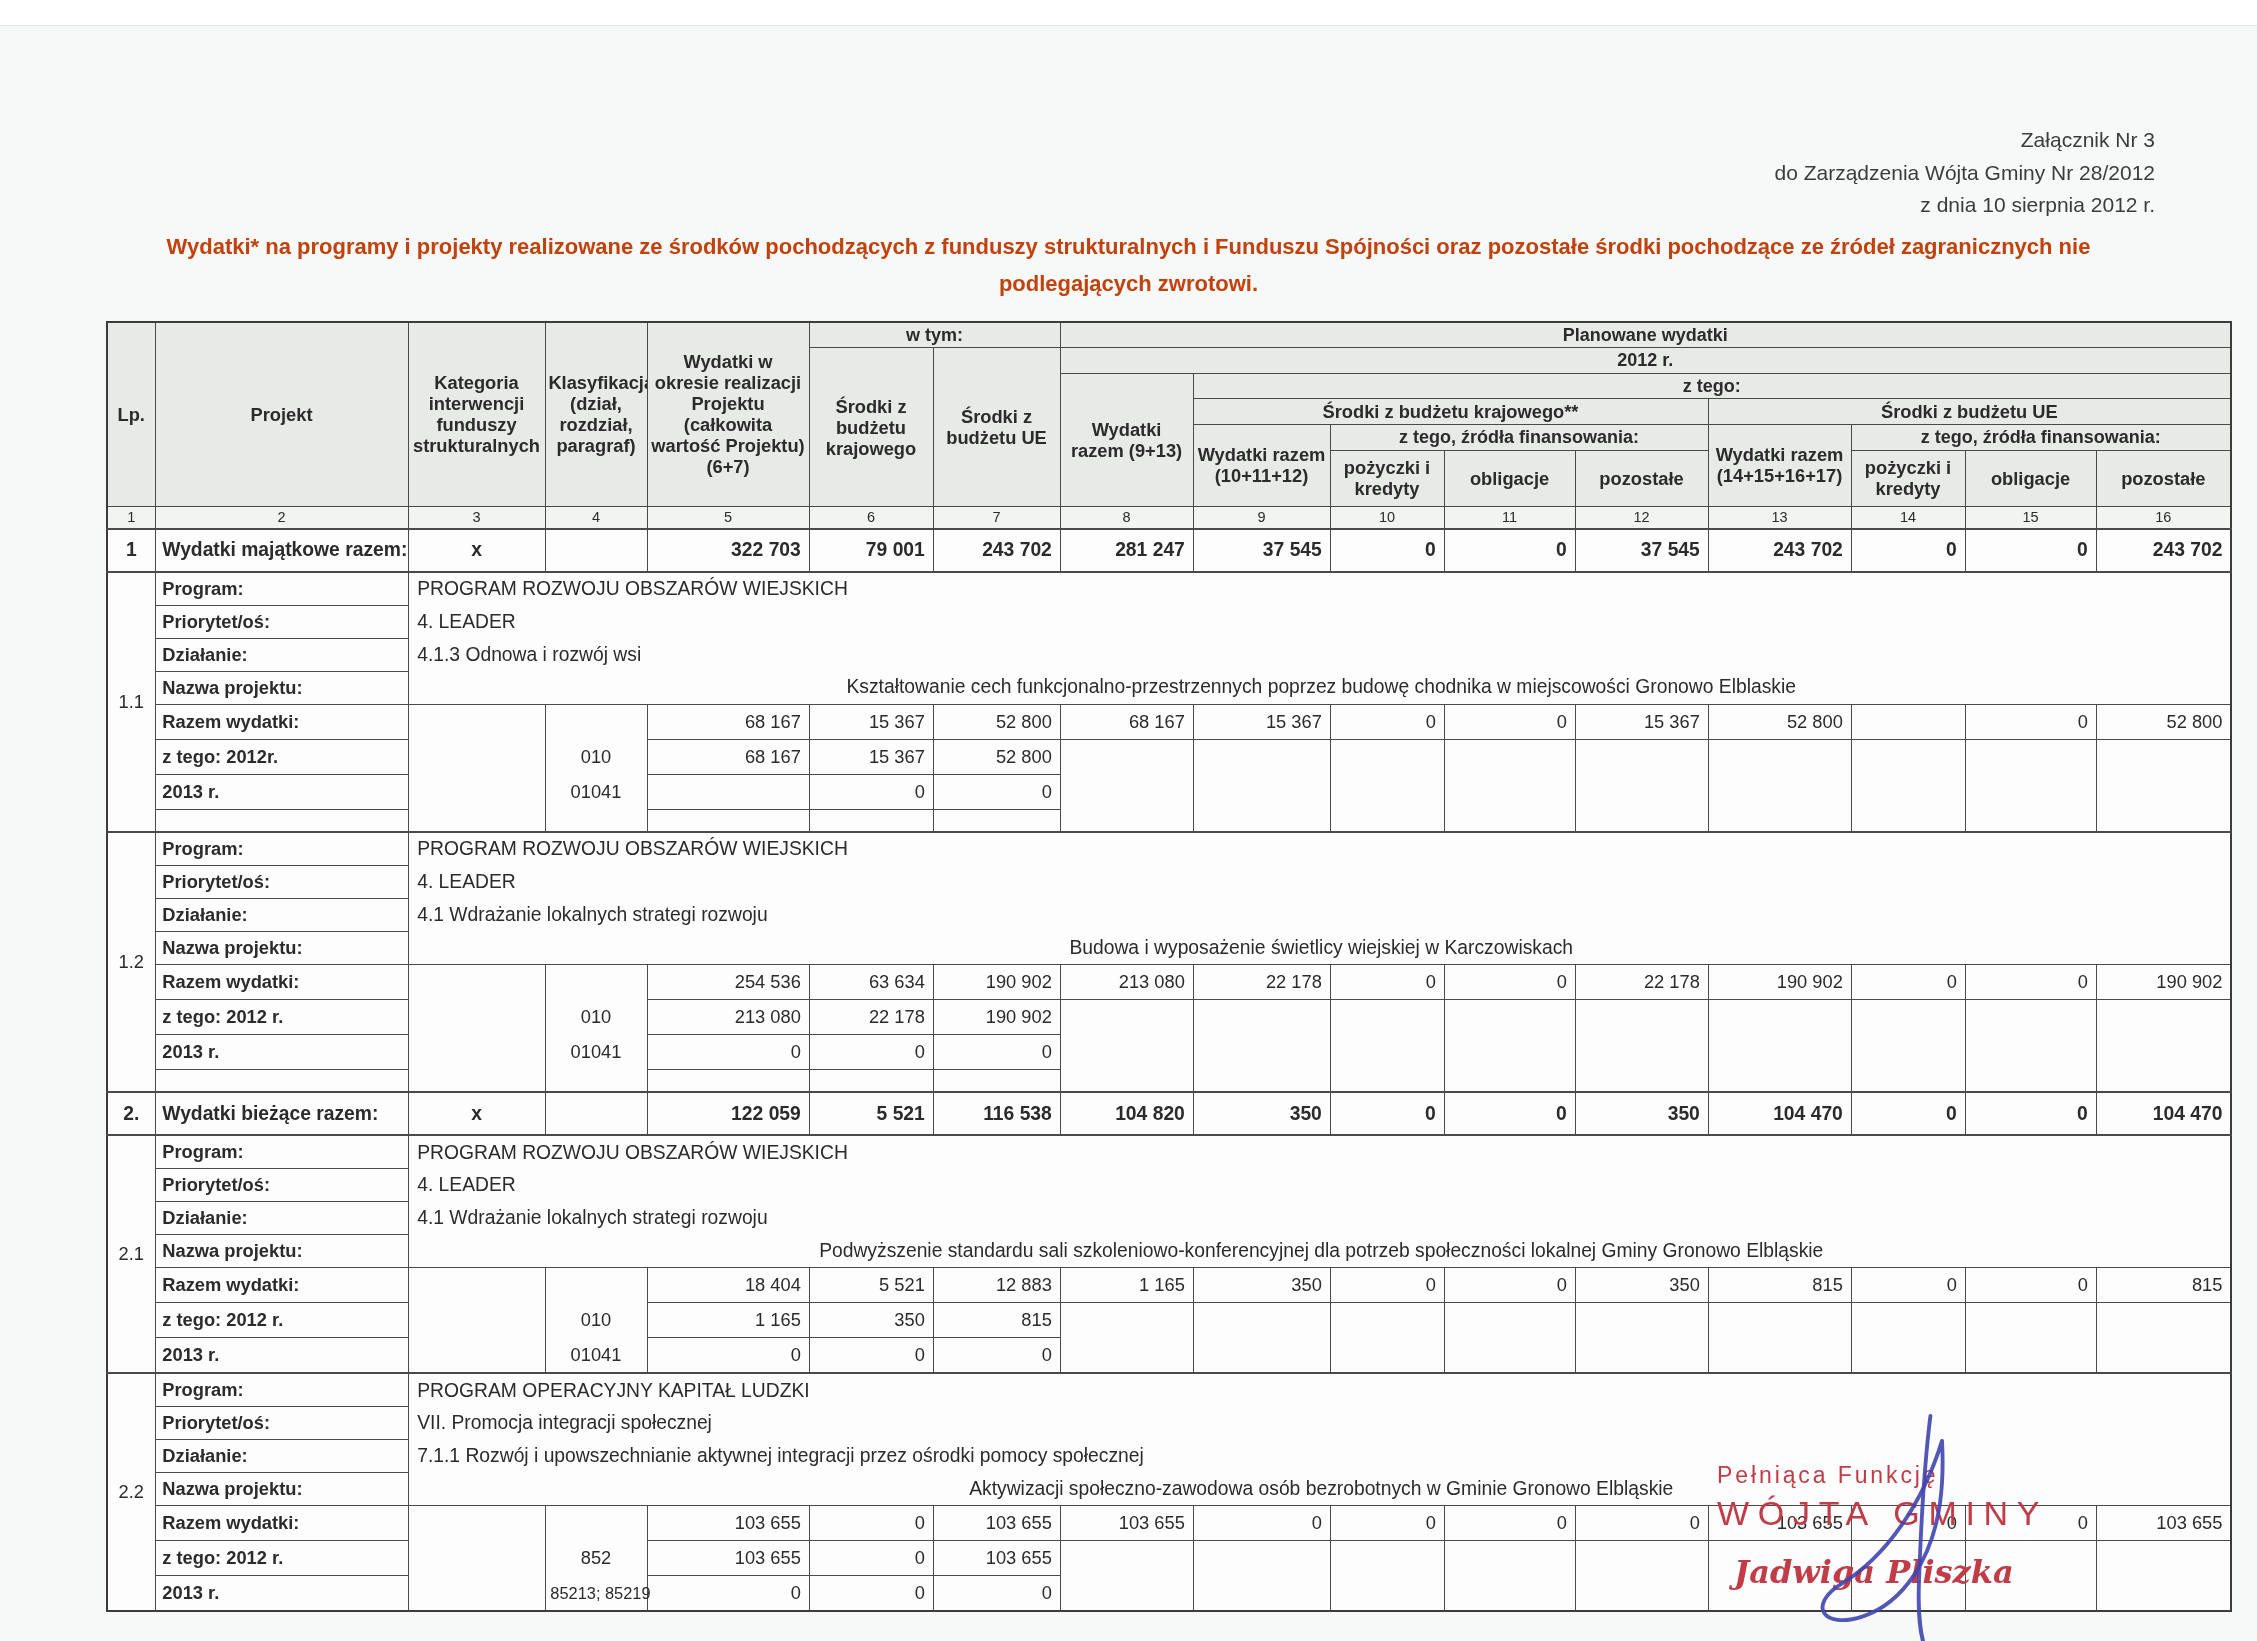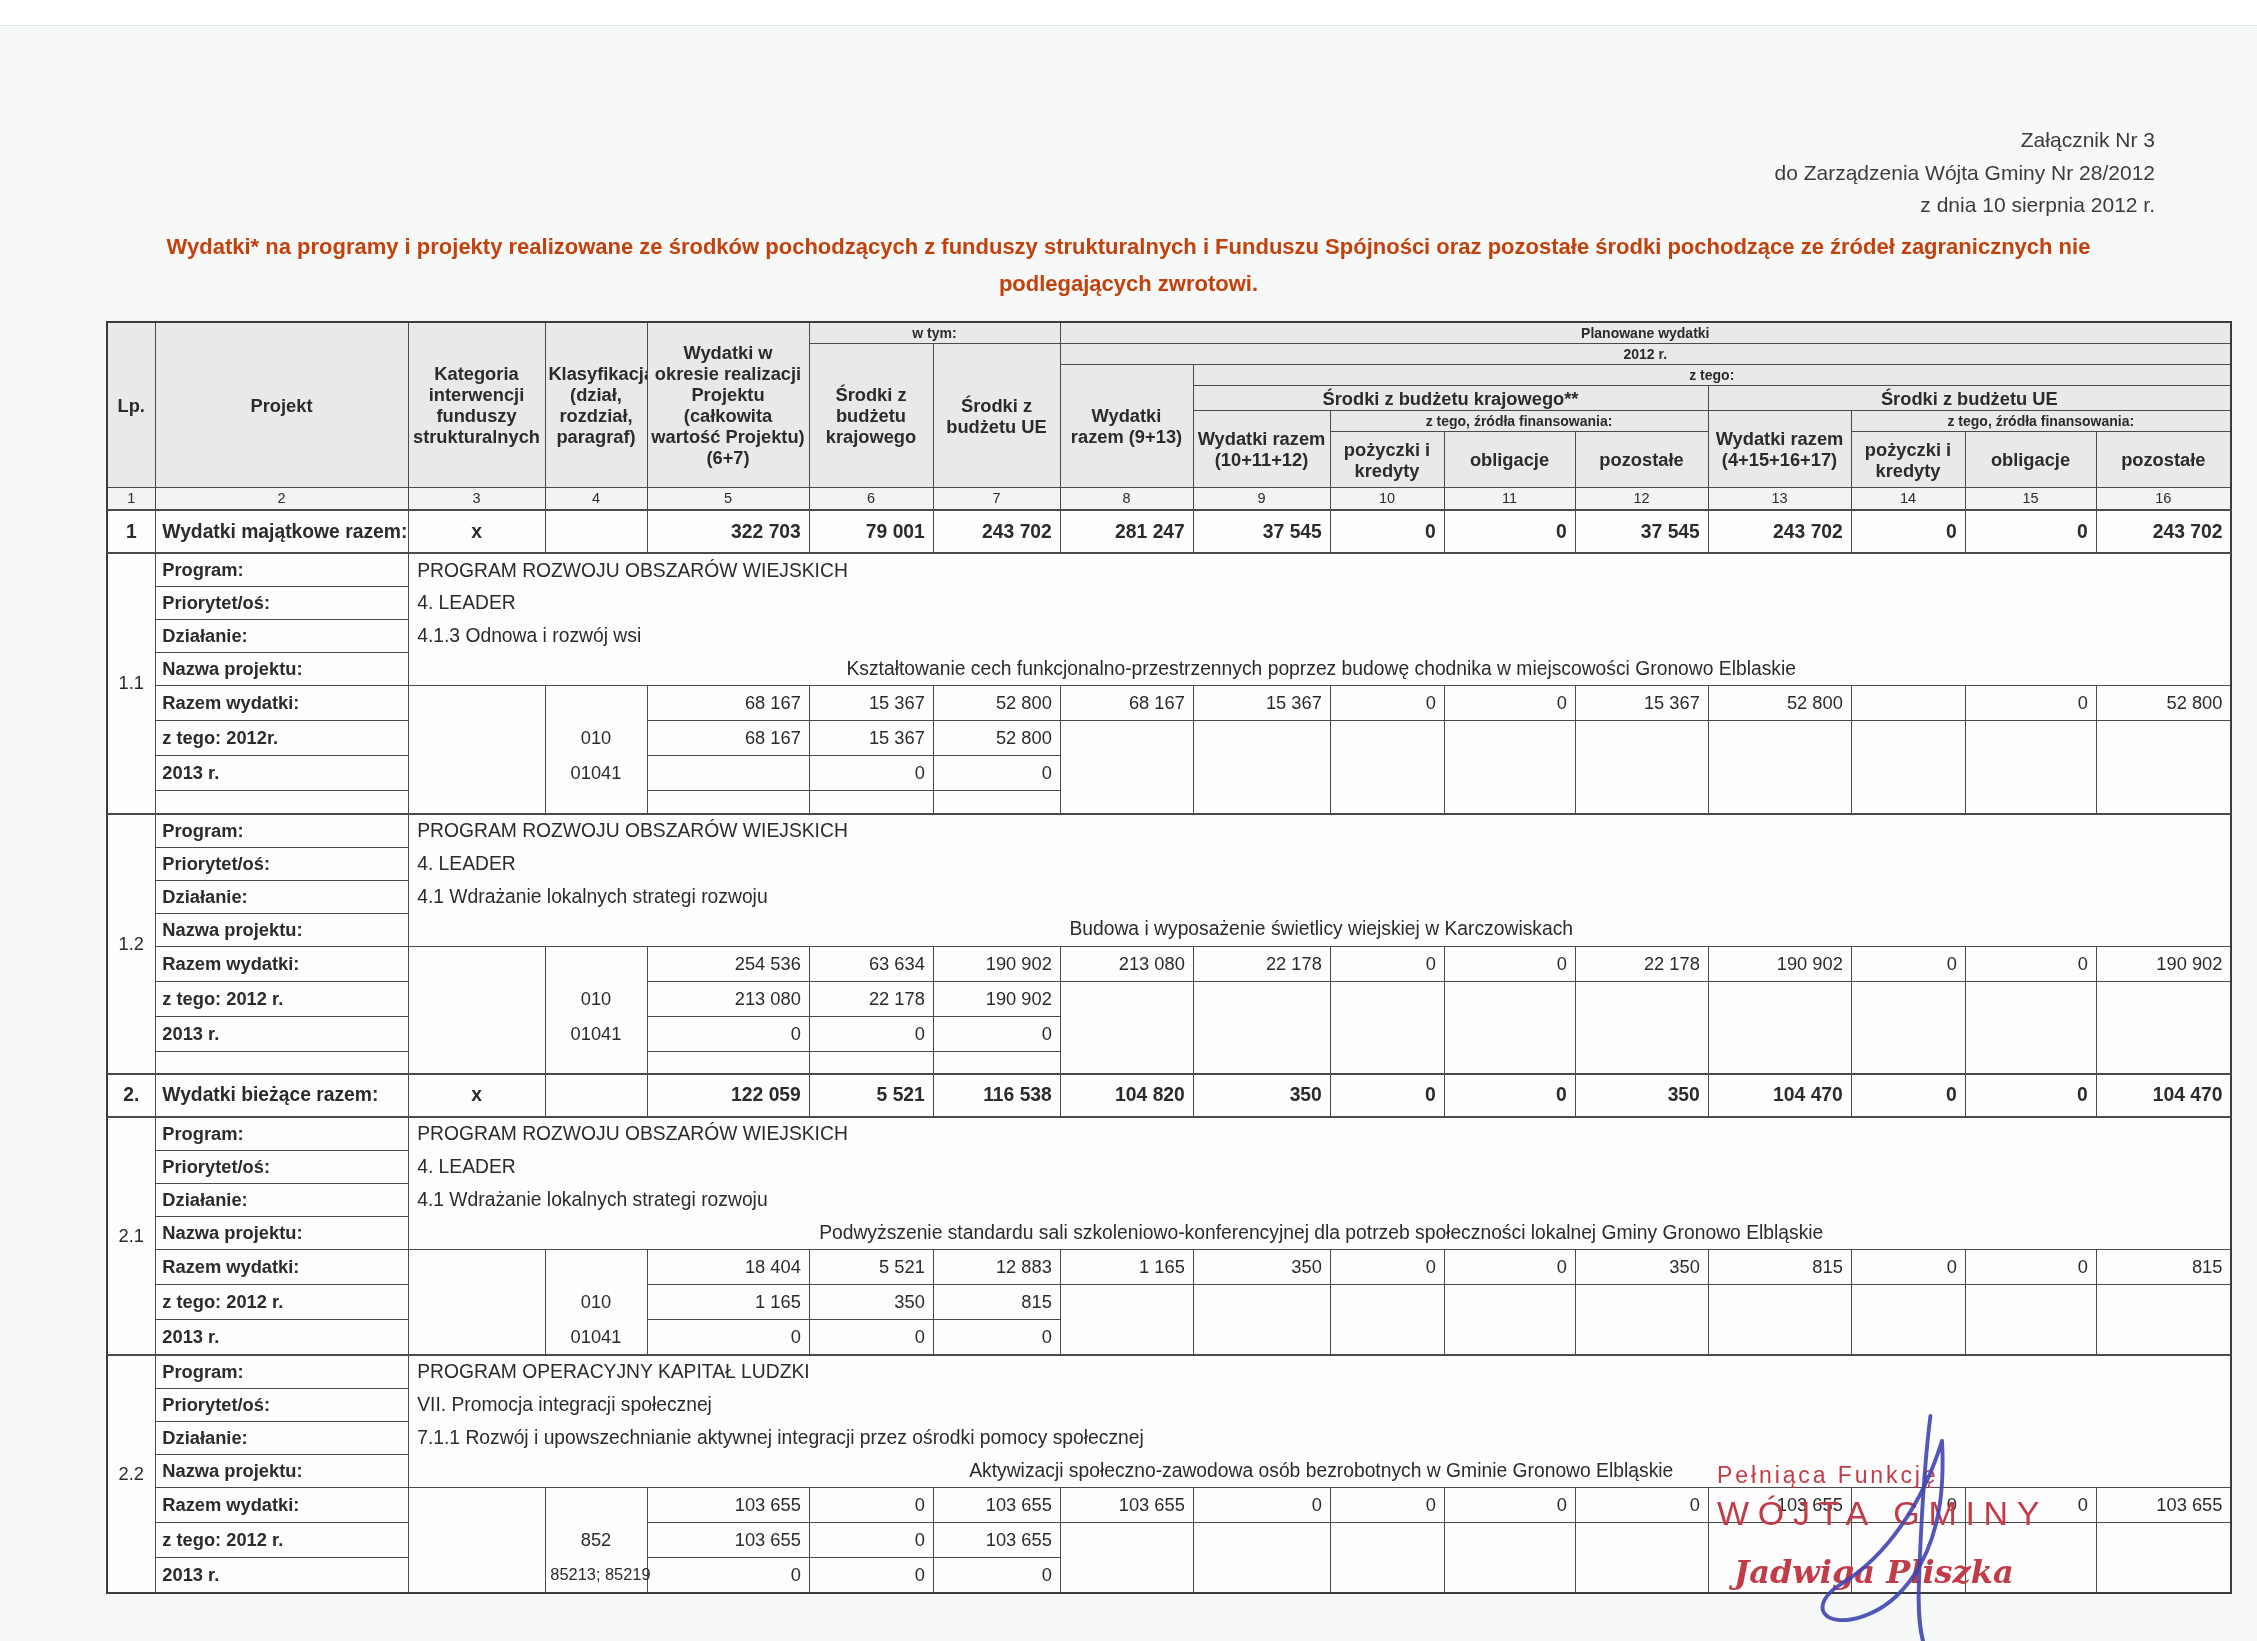--- a/index.html
+++ b/index.html
@@ -10,21 +10,21 @@
   .attachment{position:absolute;top:100px;right:102px;text-align:right;
               font-size:21px;line-height:1.55;color:#3c3c3c;margin-top:24px;}
   .doc-title{position:absolute;top:228px;left:135px;right:135px;text-align:center;
              font-weight:bold;font-size:22px;line-height:1.7;color:#c2410c;}
   .tablewrap{position:absolute;top:321px;left:106px;}
   table{border-collapse:collapse;table-layout:fixed;width:2126px;background:#fcfdfc;
         border:2.9px solid #3c3c3c;}
   td,th{border:1.9px solid #4a4a4a;padding:1px 4.8px;font-size:18.3px;overflow:hidden;
         vertical-align:middle;}
   th{background:#e7eae7;font-weight:bold;line-height:1.15;padding:1.9px 2.9px;}
-  .h-small{font-size:14px;}
+  .h-small{font-size:18px;}
   .colnum th{font-size:14.5px;font-weight:normal;background:#f2f4f2;height:21px;padding:0;}
   .n{text-align:right;padding-right:7.7px;white-space:nowrap;}
   .c{text-align:center;}
   .label-cell{text-align:left;padding-left:6.8px;white-space:nowrap;font-weight:bold;}
   .lp-cell{text-align:center;vertical-align:middle;}
   .content-cell{border-top-style:hidden;border-bottom-style:hidden;text-align:left;
                 font-size:19.3px;padding-left:8.7px;margin-left:10px;}
   .content-cell.first{border-top-style:solid;border-top-width:2.9px;}
   .content-cell.last{border-bottom-style:solid;text-align:center;}
   .bt-h{border-top-style:hidden;}
@@ -95,21 +95,21 @@
         <th rowspan="4">Wydatki razem (9+13)</th>
         <th colspan="8" class="h-small">z tego:</th>
       </tr>
       <tr>
         <th colspan="4">Środki z budżetu krajowego**</th>
         <th colspan="4">Środki z budżetu UE</th>
       </tr>
       <tr>
         <th rowspan="2">Wydatki razem (10+11+12)</th>
         <th colspan="3" class="h-small">z tego, źródła finansowania:</th>
-        <th rowspan="2">Wydatki razem (4+15+16+17)</th>
+        <th rowspan="2">Wydatki razem (14+15+16+17)</th>
         <th colspan="3" class="h-small">z tego, źródła finansowania:</th>
       </tr>
       <tr style="height:56px">
         <th>pożyczki i kredyty</th>
         <th>obligacje</th>
         <th>pozostałe</th>
         <th>pożyczki i kredyty</th>
         <th>obligacje</th>
         <th>pozostałe</th>
       </tr>

